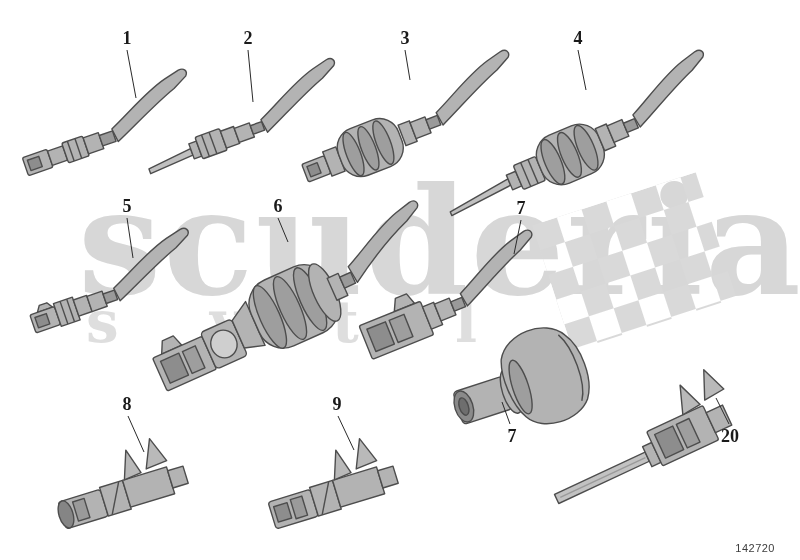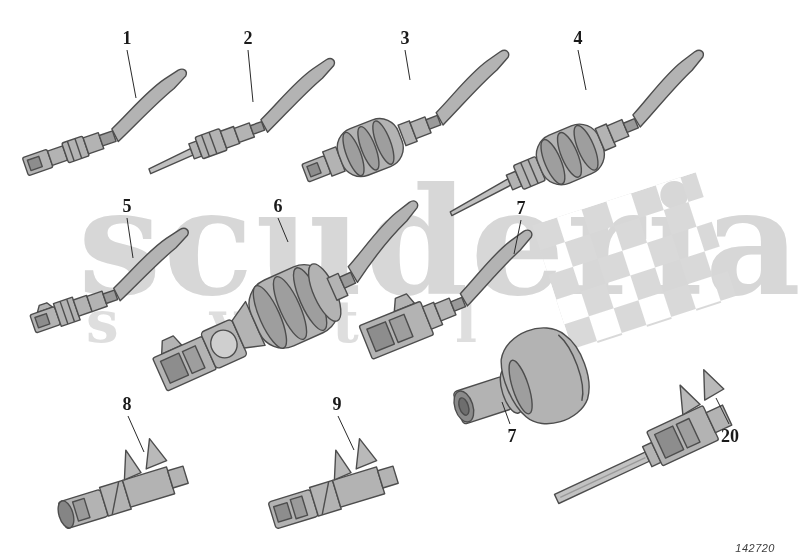--- a/index.html
+++ b/index.html
@@ -36,21 +36,21 @@
     font-size:18px;color:#1a1a1a;cursor:pointer;
   }
   .lb1{left:127px;top:28px;} .lb2{left:248px;top:28px;}
   .lb3{left:405px;top:28px;} .lb4{left:578px;top:28px;}
   .lb5{left:127px;top:196px;} .lb6{left:278px;top:196px;}
   .lb7{left:521px;top:198px;} .lb8{left:127px;top:394px;}
   .lb9{left:337px;top:394px;} .lb10{left:512px;top:426px;}
   .lb11{left:730px;top:426px;}
   .part-number{
     position:absolute;right:25px;bottom:6px;z-index:3;
-    font-size:11px;color:#3c3c3c;letter-spacing:0.5px;font-style:italic;
+    font-size:11px;color:#3c3c3c;letter-spacing:0.5px;
   }
 </style>
 </head>
 <body>
 
 <div class="stage">
 
   <div class="wm-layer">
     <div class="wm-text">scuderia</div>
     <span class="wm-sub s0">s</span>

